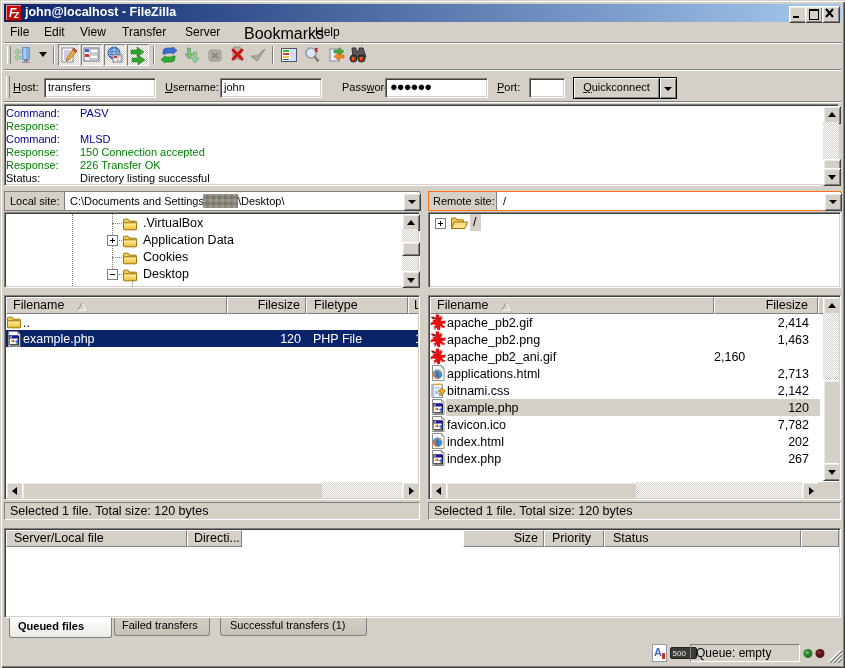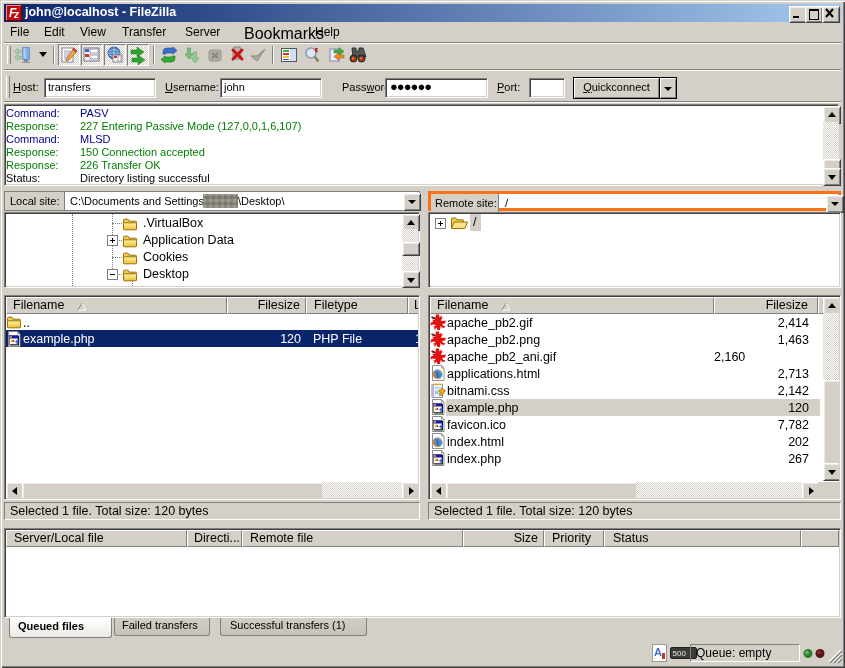--- a/index.html
+++ b/index.html
@@ -270,21 +270,20 @@
   <div class="abs" style="left:660px;top:77px;width:17px;height:22px;background:#d4d0c8;border:1px solid #000;border-left:none;box-shadow:inset 1px 1px 0 #fff, inset -1px -1px 0 #808080;box-sizing:border-box;">
     <div class="abs" style="left:4px;top:9px;width:0;height:0;border-left:4px solid transparent;border-right:4px solid transparent;border-top:4px solid #000;"></div>
     </div>
   <div class="abs etchh" style="left:4px;top:101px;width:837px;"></div>
 
   <div class="abs sunkenw" style="left:4px;top:104px;width:835px;height:82px;box-sizing:border-box;"></div>
   <div class="abs" style="left:6px;top:106px;width:817px;height:78px;background:#fff;overflow:hidden;">
     <div class="txt" style="left:0;top:1px;color:#00008b;">Command:</div>
       <div class="txt" style="left:74px;top:1px;color:#00008b;">PASV</div>
     <div class="txt" style="left:0;top:14px;color:#008000;">Response:</div>
-      <div class="txt" style="left:74px;top:14px;color:#008000;">227 Entering Passive Mode (127,0,0,1,6,107)</div>
     <div class="txt" style="left:0;top:27px;color:#00008b;">Command:</div>
       <div class="txt" style="left:74px;top:27px;color:#00008b;">MLSD</div>
     <div class="txt" style="left:0;top:40px;color:#008000;">Response:</div>
       <div class="txt" style="left:74px;top:40px;color:#008000;">150 Connection accepted</div>
     <div class="txt" style="left:0;top:53px;color:#008000;">Response:</div>
       <div class="txt" style="left:74px;top:53px;color:#008000;">226 Transfer OK</div>
     <div class="txt" style="left:0;top:66px;color:#000;">Status:</div>
       <div class="txt" style="left:74px;top:66px;color:#000;">Directory listing successful</div>
   </div>
 
@@ -302,21 +301,21 @@
   <div class="abs" style="left:4px;top:191px;width:416px;height:20px;border:1px solid #808080;box-sizing:border-box;background:#fff;">
     <div class="abs" style="left:0;top:0;width:59px;height:18px;background:#d4d0c8;border-right:1px solid #808080;line-height:18px;"><span style="margin-left:5px;">Local site:</span></div>
     <div class="abs" style="left:65px;top:3px;">C:\Documents and Settings</div>
     <div class="abs" style="left:198px;top:2px;width:35px;height:14px;background:repeating-linear-gradient(90deg,#c8c5be 0 3px,#b2afa8 3px 6px),repeating-linear-gradient(0deg,#cac7c0 0 3px,#aeaba4 3px 6px);background-blend-mode:multiply;"></div>
     <div class="abs" style="left:233px;top:3px;">\Desktop\</div>
     <div class="abs raised" style="left:398px;top:1px;width:16px;height:16px;">
         <div class="abs" style="left:4px;top:6px;border-left:4px solid transparent;border-right:4px solid transparent;border-top:4px solid #000;"></div>
       </div>
   </div>
 
-  <div class="abs" style="left:428px;top:191px;width:413px;height:20px;border:3px solid #f97316;box-sizing:border-box;background:#fff;">
+  <div class="abs" style="left:428px;top:191px;width:413px;height:20px;border:1px solid #f97316;box-sizing:border-box;background:#fff;">
     <div class="abs" style="left:0;top:0;width:67px;height:18px;background:#d4d0c8;border-right:1px solid #808080;line-height:18px;"><span style="margin-left:4px;">Remote site:</span></div>
     <div class="abs" style="left:74px;top:3px;">/</div>
     <div class="abs raised" style="left:395px;top:1px;width:16px;height:16px;">
         <div class="abs" style="left:4px;top:6px;border-left:4px solid transparent;border-right:4px solid transparent;border-top:4px solid #000;"></div>
       </div>
   </div>
 
   <div class="abs sunkenw" style="left:4px;top:212px;width:416px;height:76px;box-sizing:border-box;"></div>
   <div class="abs" style="left:6px;top:214px;width:412px;height:72px;background:#fff;overflow:hidden;">
     <div class="abs" style="left:66px;top:0;height:72px;border-left:1px dotted #808080;"></div>
@@ -493,21 +492,20 @@
         </div>
     </div>
     <div class="abs" style="left:388px;top:185px;width:21px;height:16px;background:#d4d0c8;"></div>
   </div>
   <div class="abs" style="left:428px;top:502px;width:413px;height:18px;border:1px solid;border-color:#808080 #fff #fff #808080;box-sizing:border-box;line-height:16px;font-size:12.5px;"><span style="margin-left:5px;">Selected 1 file. Total size: 120 bytes</span></div>
 
   <div class="abs sunkenw" style="left:4px;top:528px;width:837px;height:90px;box-sizing:border-box;"></div>
   <div class="abs" style="left:6px;top:530px;width:833px;height:86px;background:#fff;overflow:hidden;">
     <div class="hdrcell" style="left:0;width:181px;"><span style="margin-left:7px;">Server/Local file</span></div>
     <div class="hdrcell" style="left:181px;width:55px;"><span style="margin-left:6px;">Directi...</span></div>
-    <div class="hdrcell" style="left:236px;width:221px;"><span style="margin-left:7px;">Remote file</span></div>
     <div class="hdrcell" style="left:457px;width:81px;text-align:right;"><span style="margin-right:5px;">Size</span></div>
     <div class="hdrcell" style="left:538px;width:60px;"><span style="margin-left:7px;">Priority</span></div>
     <div class="hdrcell" style="left:598px;width:197px;"><span style="margin-left:8px;">Status</span></div>
     <div class="hdrcell" style="left:795px;width:38px;"></div>
   </div>
 
   <div class="abs" style="left:9px;top:618px;width:103px;height:20px;background:linear-gradient(#ffffff,#eceae5);border:1px solid #808080;border-top:none;border-radius:0 0 3px 3px;box-sizing:border-box;font-weight:bold;line-height:17px;"><span style="margin-left:8px;">Queued files</span></div>
   <div class="abs" style="left:114px;top:618px;width:96px;height:18px;background:linear-gradient(#d2cec6,#c6c2ba);border:1px solid #808080;border-top:none;border-radius:0 0 3px 3px;box-sizing:border-box;line-height:15px;"><span style="margin-left:7px;">Failed transfers</span></div>
   <div class="abs" style="left:220px;top:618px;width:147px;height:18px;background:linear-gradient(#d2cec6,#c6c2ba);border:1px solid #808080;border-top:none;border-radius:0 0 3px 3px;box-sizing:border-box;line-height:15px;"><span style="margin-left:9px;">Successful transfers (1)</span></div>
 

